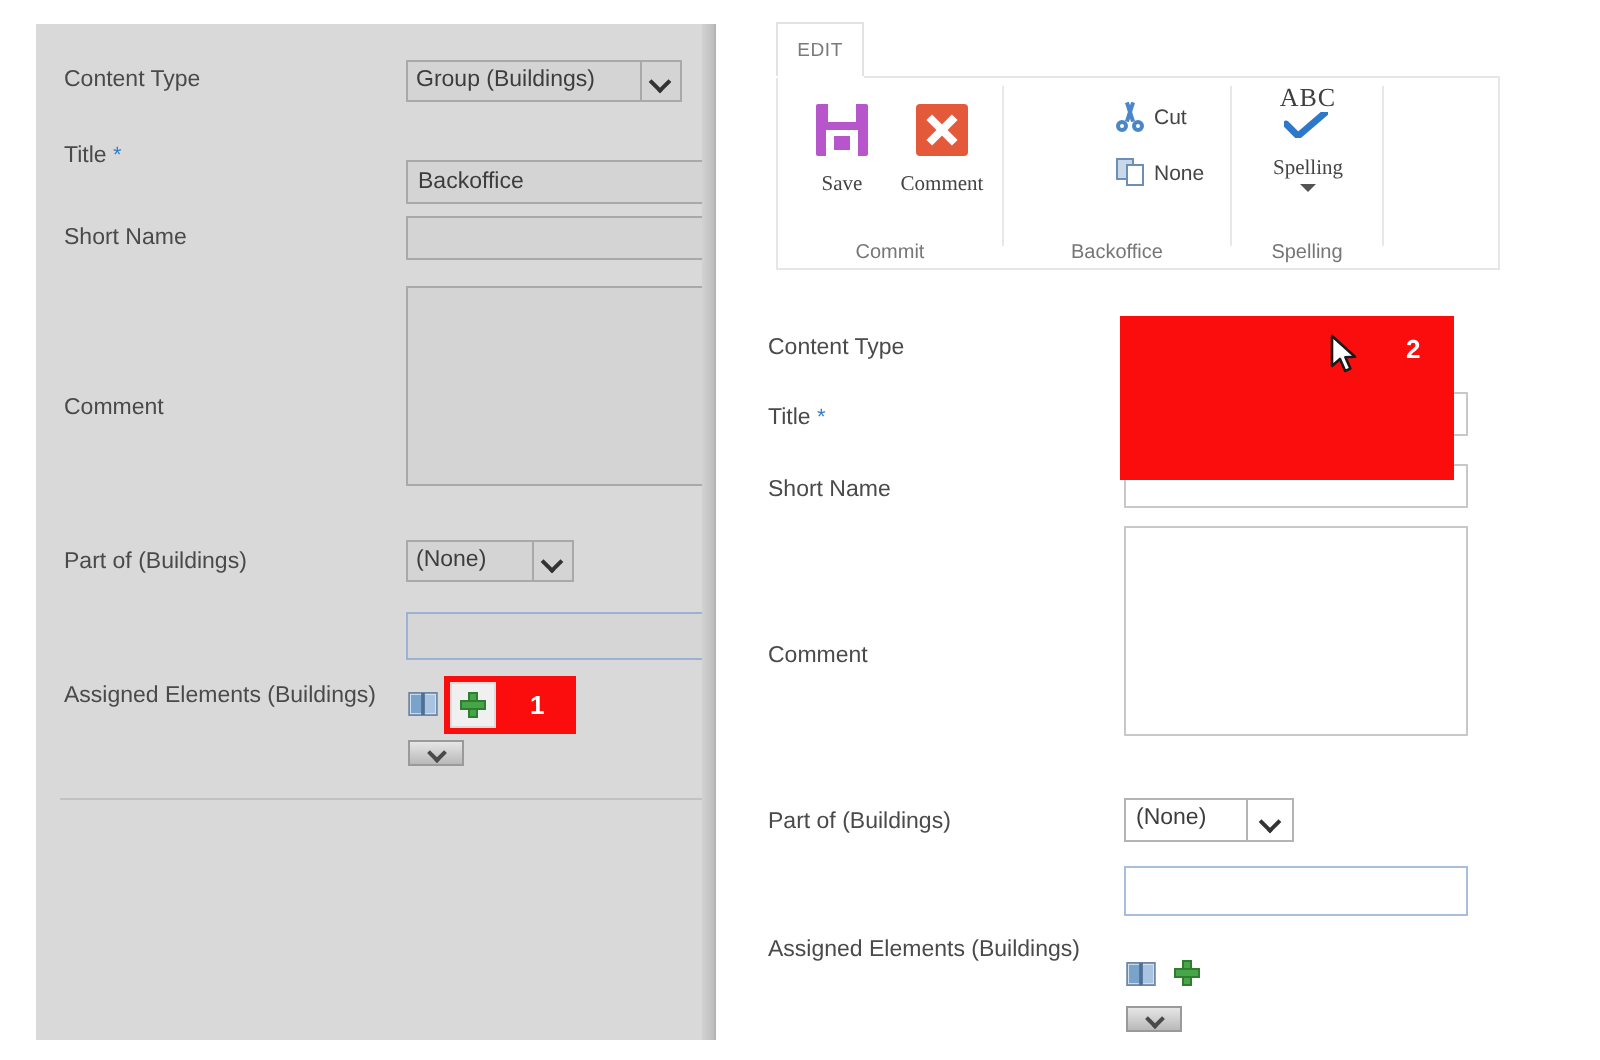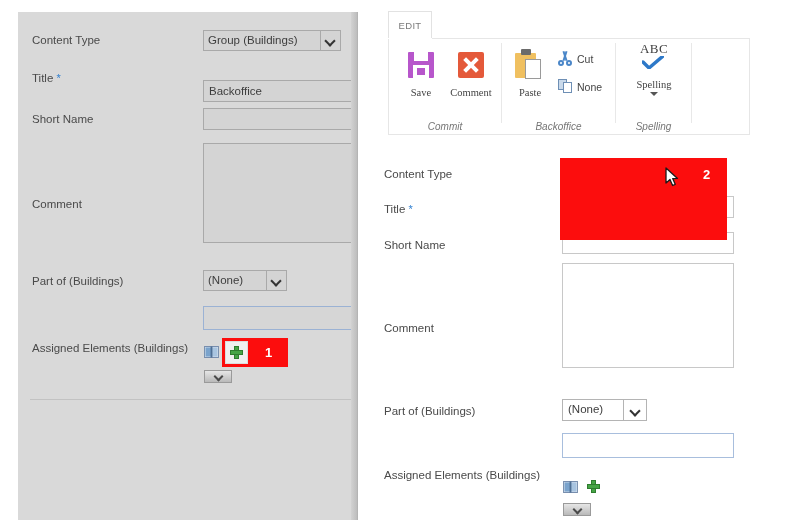--- a/index.html
+++ b/index.html
@@ -98,21 +98,21 @@
   #ribbon-body{
     position:absolute;left:16px;top:38px;width:362px;height:97px;
     background:#fff;border:1px solid #e6e6e6;box-sizing:border-box;z-index:2;
   }
   #tab-underline{
     position:absolute;left:16px;top:38px;width:44px;height:1px;background:#fff;z-index:4;
   }
   .rb-group{position:absolute;top:0;height:96px;}
   .rb-group-label{
     position:absolute;bottom:3px;width:100%;text-align:center;
-    font-size:10px;color:#767676;font-style:italic;
+    font-size:10px;color:#767676;
   }
   .rb-divider{
     position:absolute;top:4px;width:1px;height:80px;background:#e8e8e8;
   }
   .rb-big{
     position:absolute;top:6px;width:52px;text-align:center;cursor:default;font-family:Liberation Serif, serif;
   }
   .rb-big .glyph{height:40px;display:flex;align-items:center;justify-content:center;}
   .rb-big .cap{font-size:10.5px;color:#444;margin-top:2px;}
   .rb-small{
@@ -303,30 +303,20 @@
           <div class="glyph">
               <span class="ico-cancel"></span>
             </div>
           <div class="cap">Comment</div>
         </div>
         <div class="rb-group-label">Commit</div>
       </div>
       <div class="rb-divider" style="left:112px;"></div>
 
       <div class="rb-group" style="left:113px;width:113px;">
-        <div class="rb-big" style="left:2px;">
-          <div class="glyph">
-            <span class="ico-paste">
-                <span class="clip"></span>
-                <span class="top"></span>
-                <span class="doc"></span>
-              </span>
-          </div>
-          <div class="cap">Paste</div>
-        </div>
         <div class="rb-small" style="left:56px;top:12px;">
           <span class="ico-cut">
               <b></b>
               <i></i>
               <em></em>
               <s></s>
             </span>
           <span>Cut</span>
         </div>
         <div class="rb-small" style="left:56px;top:40px;">

